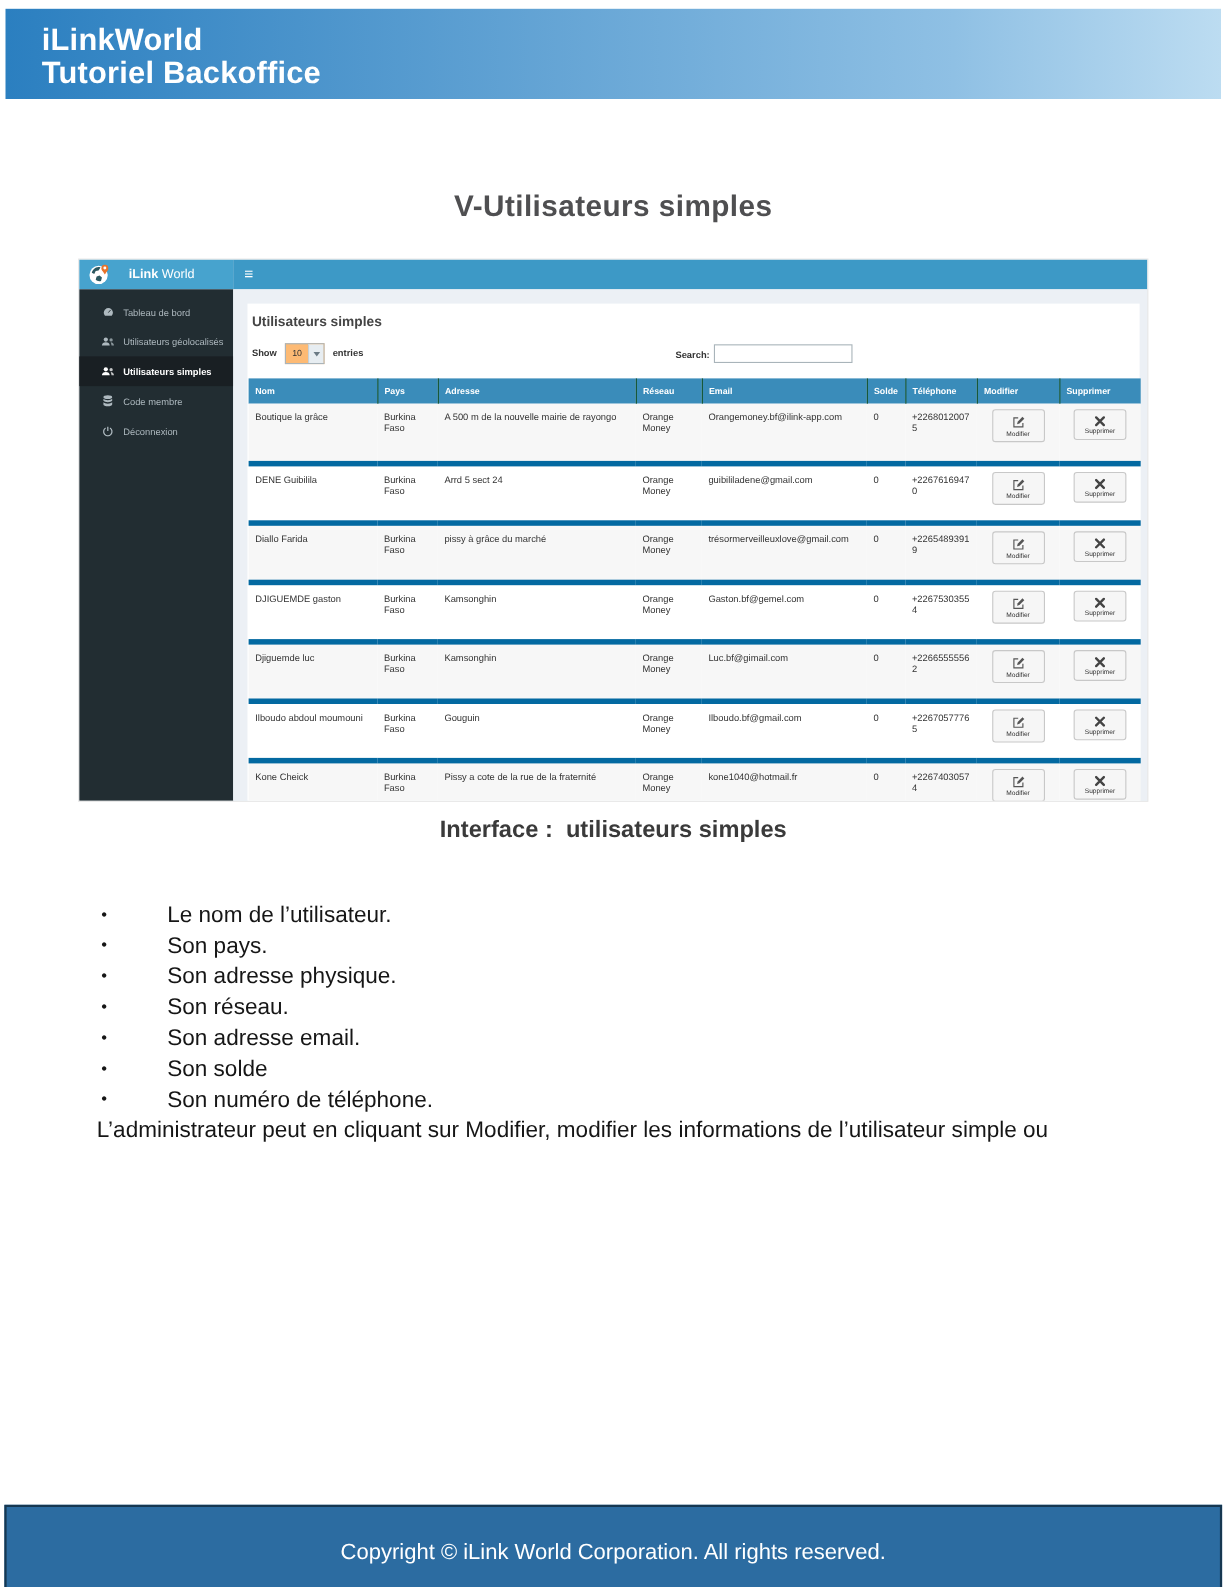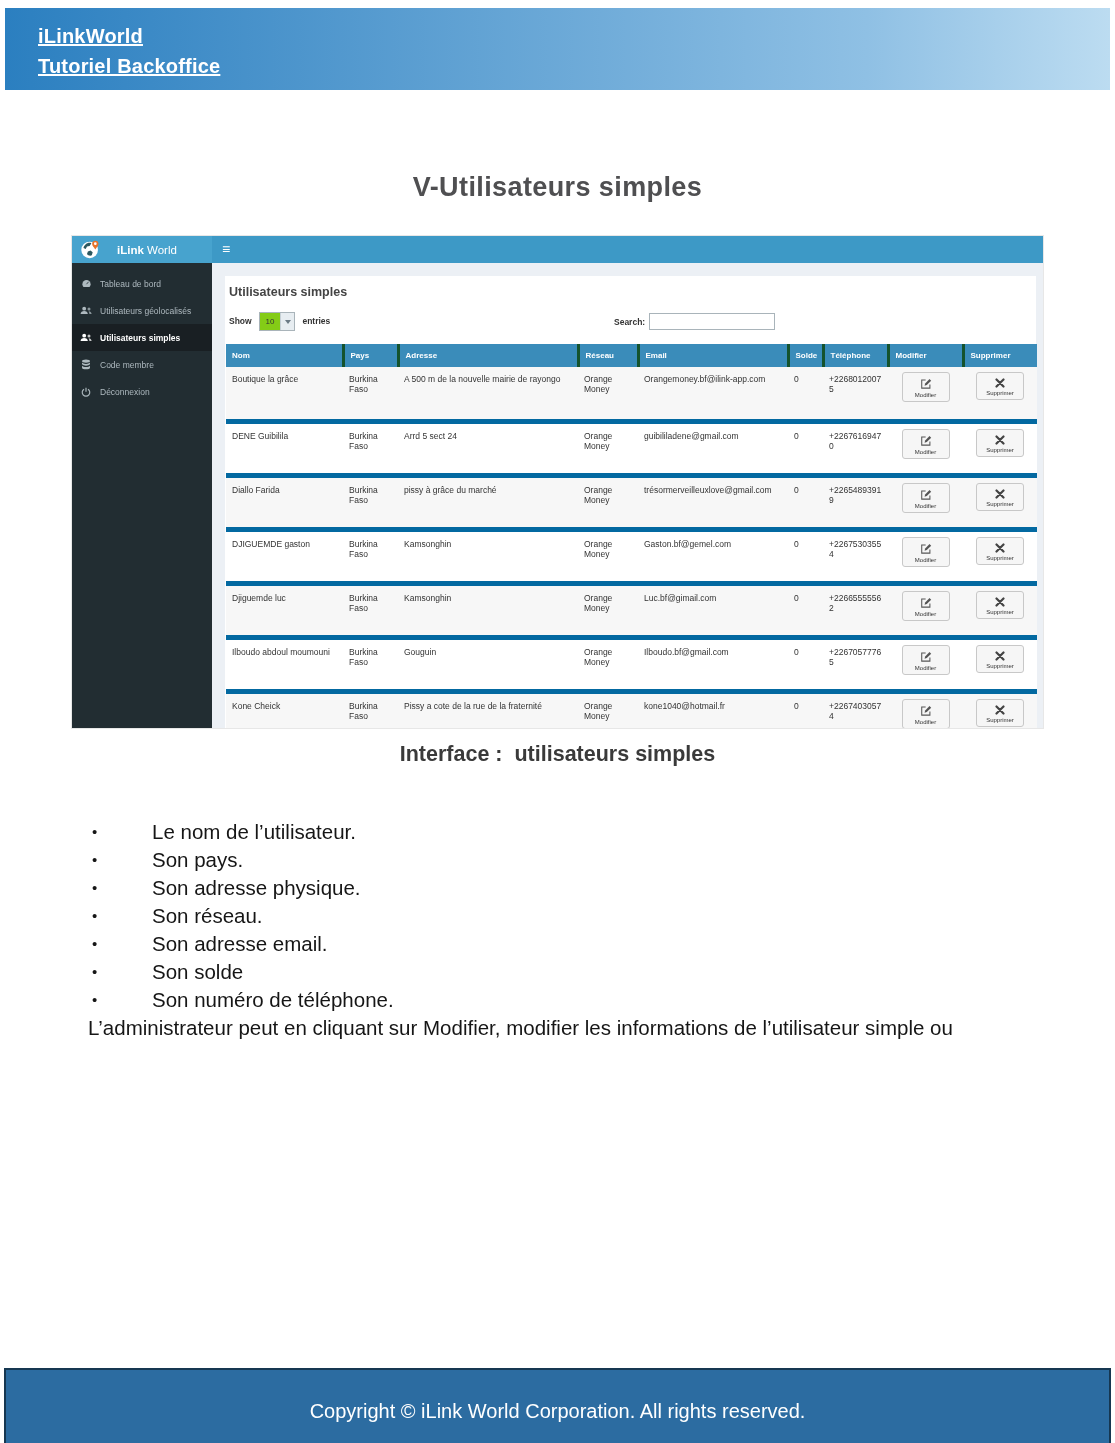--- a/index.html
+++ b/index.html
@@ -3,63 +3,63 @@
 <meta charset="utf-8">
 <style>
   html,body{margin:0;padding:0;background:#fff;}
   .page{position:relative;width:1115px;height:1443px;background:#fff;overflow:hidden;
         font-family:"Liberation Sans","DejaVu Sans",sans-serif;}
 
   
   .doc-header{position:absolute;left:5px;right:5px;top:8px;height:82px;
     background:linear-gradient(to right,#2b7fc0,#8fc0e4 78%,#bcdcf1);
     color:#fff;padding:13px 0 0 33px;box-sizing:border-box;}
-  .doc-header div{font-size:20px;font-weight:600;line-height:30px;letter-spacing:.2px;text-decoration:underline;}
+  .doc-header div{font-size:28px;font-weight:600;line-height:30px;letter-spacing:.2px;}
 
   
   .section-title{position:absolute;left:0;top:172px;width:100%;margin:0;text-align:center;
     font-size:27px;font-weight:700;color:#4f4f51;letter-spacing:.4px;}
 
   
   .shot{position:absolute;left:72px;top:236px;width:971px;height:492px;background:#ecf0f5;
     overflow:hidden;box-shadow:0 0 0 1px #e7e7e7;}
   .nav{position:absolute;left:0;top:0;right:0;height:27px;border-radius:11px;}
   .logo{position:absolute;left:0;top:0;width:140px;height:27px;background:#47a3ce;
     display:flex;align-items:center;cursor:pointer;}
   .logo-ic{margin-left:8px;display:inline-flex;}
   .brand{margin-left:16px;color:#fff;font-size:11.5px;}
   .brand b{font-weight:700;}
   .navbar{position:absolute;left:140px;right:0;top:0;height:27px;background:#3d99c6;}
   .burger{position:absolute;left:10px;top:0;line-height:27px;color:#fff;font-size:14px;cursor:pointer;}
   .topbar-right{position:absolute;right:6px;top:0;line-height:27px;font-size:8.5px;color:#d7e9f4;white-space:pre;}
   .topbar-right .st{color:#fff;font-weight:700;}
 
   .sidebar{position:absolute;left:0;top:27px;width:140px;bottom:0;background:#222d32;padding-top:7px;box-sizing:border-box;}
-  .side-item{height:27px;display:flex;align-items:center;padding-left:8px;gap:8px;
+  .side-item{height:27px;display:flex;align-items:center;padding-left:20px;gap:8px;
     color:#aeb9bf;font-size:8.5px;cursor:pointer;}
   .side-item.active{background:#191f23;color:#fff;font-weight:700;}
   .side-ic{width:12px;display:inline-flex;justify-content:center;}
 
   .content{position:absolute;left:140px;top:27px;right:0;bottom:0;background:#ecf0f5;}
   .panel{position:absolute;left:13px;top:13px;width:811px;bottom:0;background:#fff;}
   .panel-title{margin:9px 0 0 4px;font-size:12.5px;font-weight:600;color:#444;}
   .controls{position:relative;height:20px;margin:13px 0 12px 4px;font-size:8.5px;color:#333;}
   .lbl{font-weight:700;}
-  .select{display:inline-flex;align-items:center;height:17px;border:1px solid #a9b4ba;background:#84cc16;
+  .select{display:inline-flex;align-items:center;height:17px;border:1px solid #a9b4ba;background:#fdba74;
     margin:0 5px;vertical-align:middle;cursor:pointer;justify-content:center;}
   .sel-val{width:20px;text-align:center;font-size:8px;color:#333;}
   .sel-cap{width:13px;align-self:stretch;background:#e7edf1;border-left:1px solid #c6d0d6;
     display:flex;align-items:center;justify-content:center;}
   .sel-arr{width:0;height:0;border-left:3px solid transparent;border-right:3px solid transparent;border-top:4px solid #6b7a84;}
   .search{position:absolute;left:385px;top:1px;display:flex;align-items:center;gap:4px;}
   .search-input{width:118px;height:15px;border:1px solid #a9b4ba;background:#fff;outline:none;font-size:8.5px;padding:0 3px;}
 
   table.tbl{margin:8px 0 0 1px;width:810px;border-collapse:collapse;table-layout:fixed;}
   .tbl th{background:#3a8cba;color:#fff;font-size:8px;font-weight:700;text-align:left;
-    padding:7px 6px;border-left:3px solid #14532d;cursor:pointer;}
+    padding:7px 6px;border-left:1px solid #14532d;cursor:pointer;}
   .tbl th:first-child{border-left:none;}
   .tbl td{font-size:8.5px;color:#333;vertical-align:top;padding:7px 6px 0 6px;word-wrap:break-word;}
   .tbl tbody tr{height:54px;border-bottom:5px solid #0369a1;background:#fff;}
   .tbl tbody tr:nth-child(odd){background:#f7f7f7;}
   td.actcell{text-align:center;padding-top:5px;}
   .act{display:inline-flex;flex-direction:column;align-items:center;gap:2px;width:48px;padding:5px 0 3px;
     background:#f6f6f6;border:1px solid #c8c8c8;border-radius:3px;cursor:pointer;font-family:inherit;}
   .act-ic{display:inline-flex;}
   .act-lb{font-size:6px;color:#333;}
 

